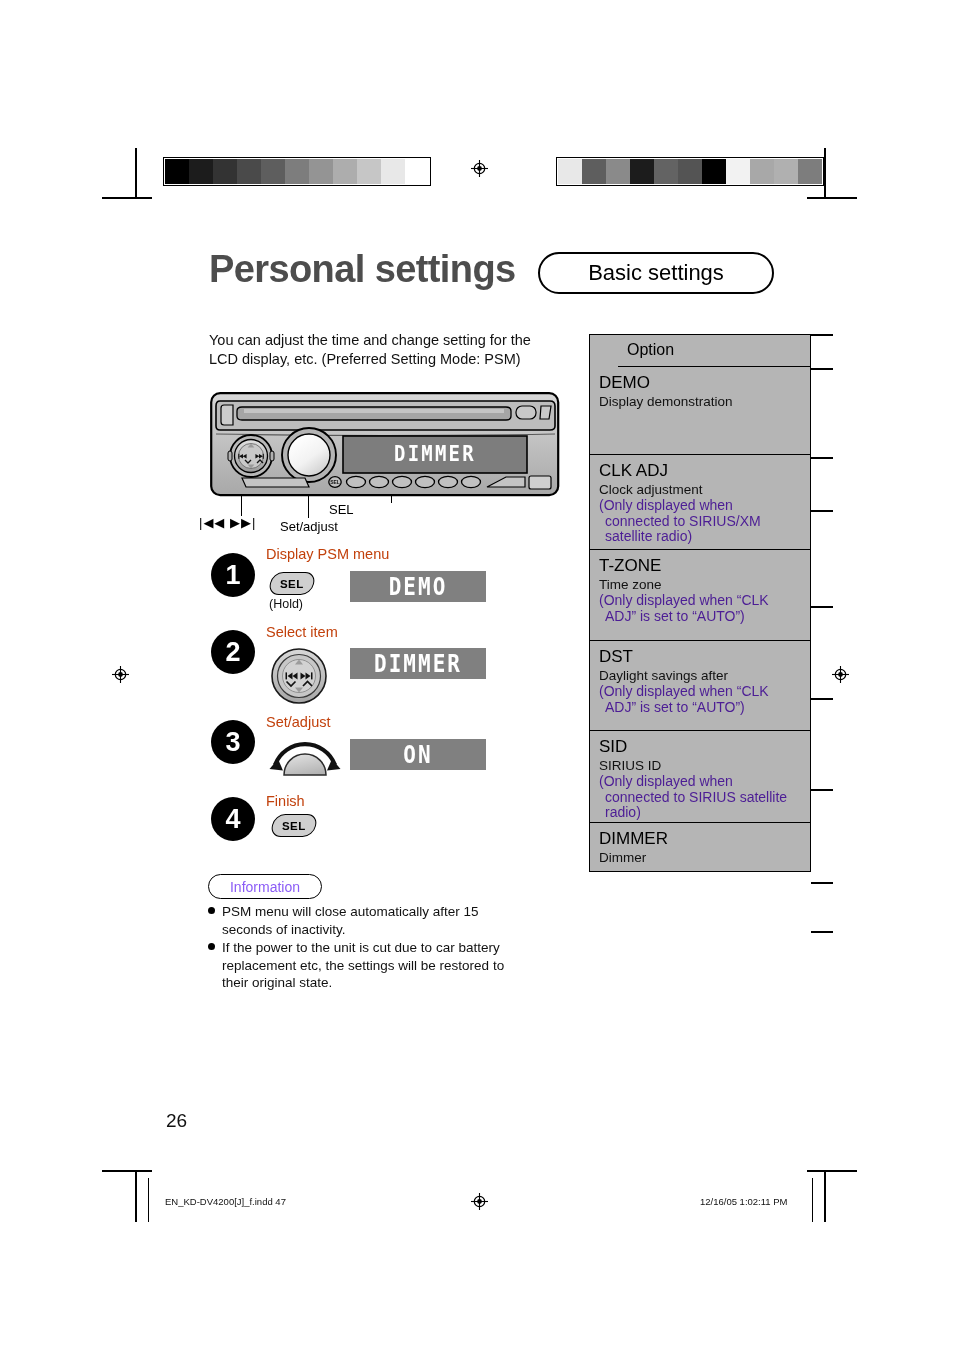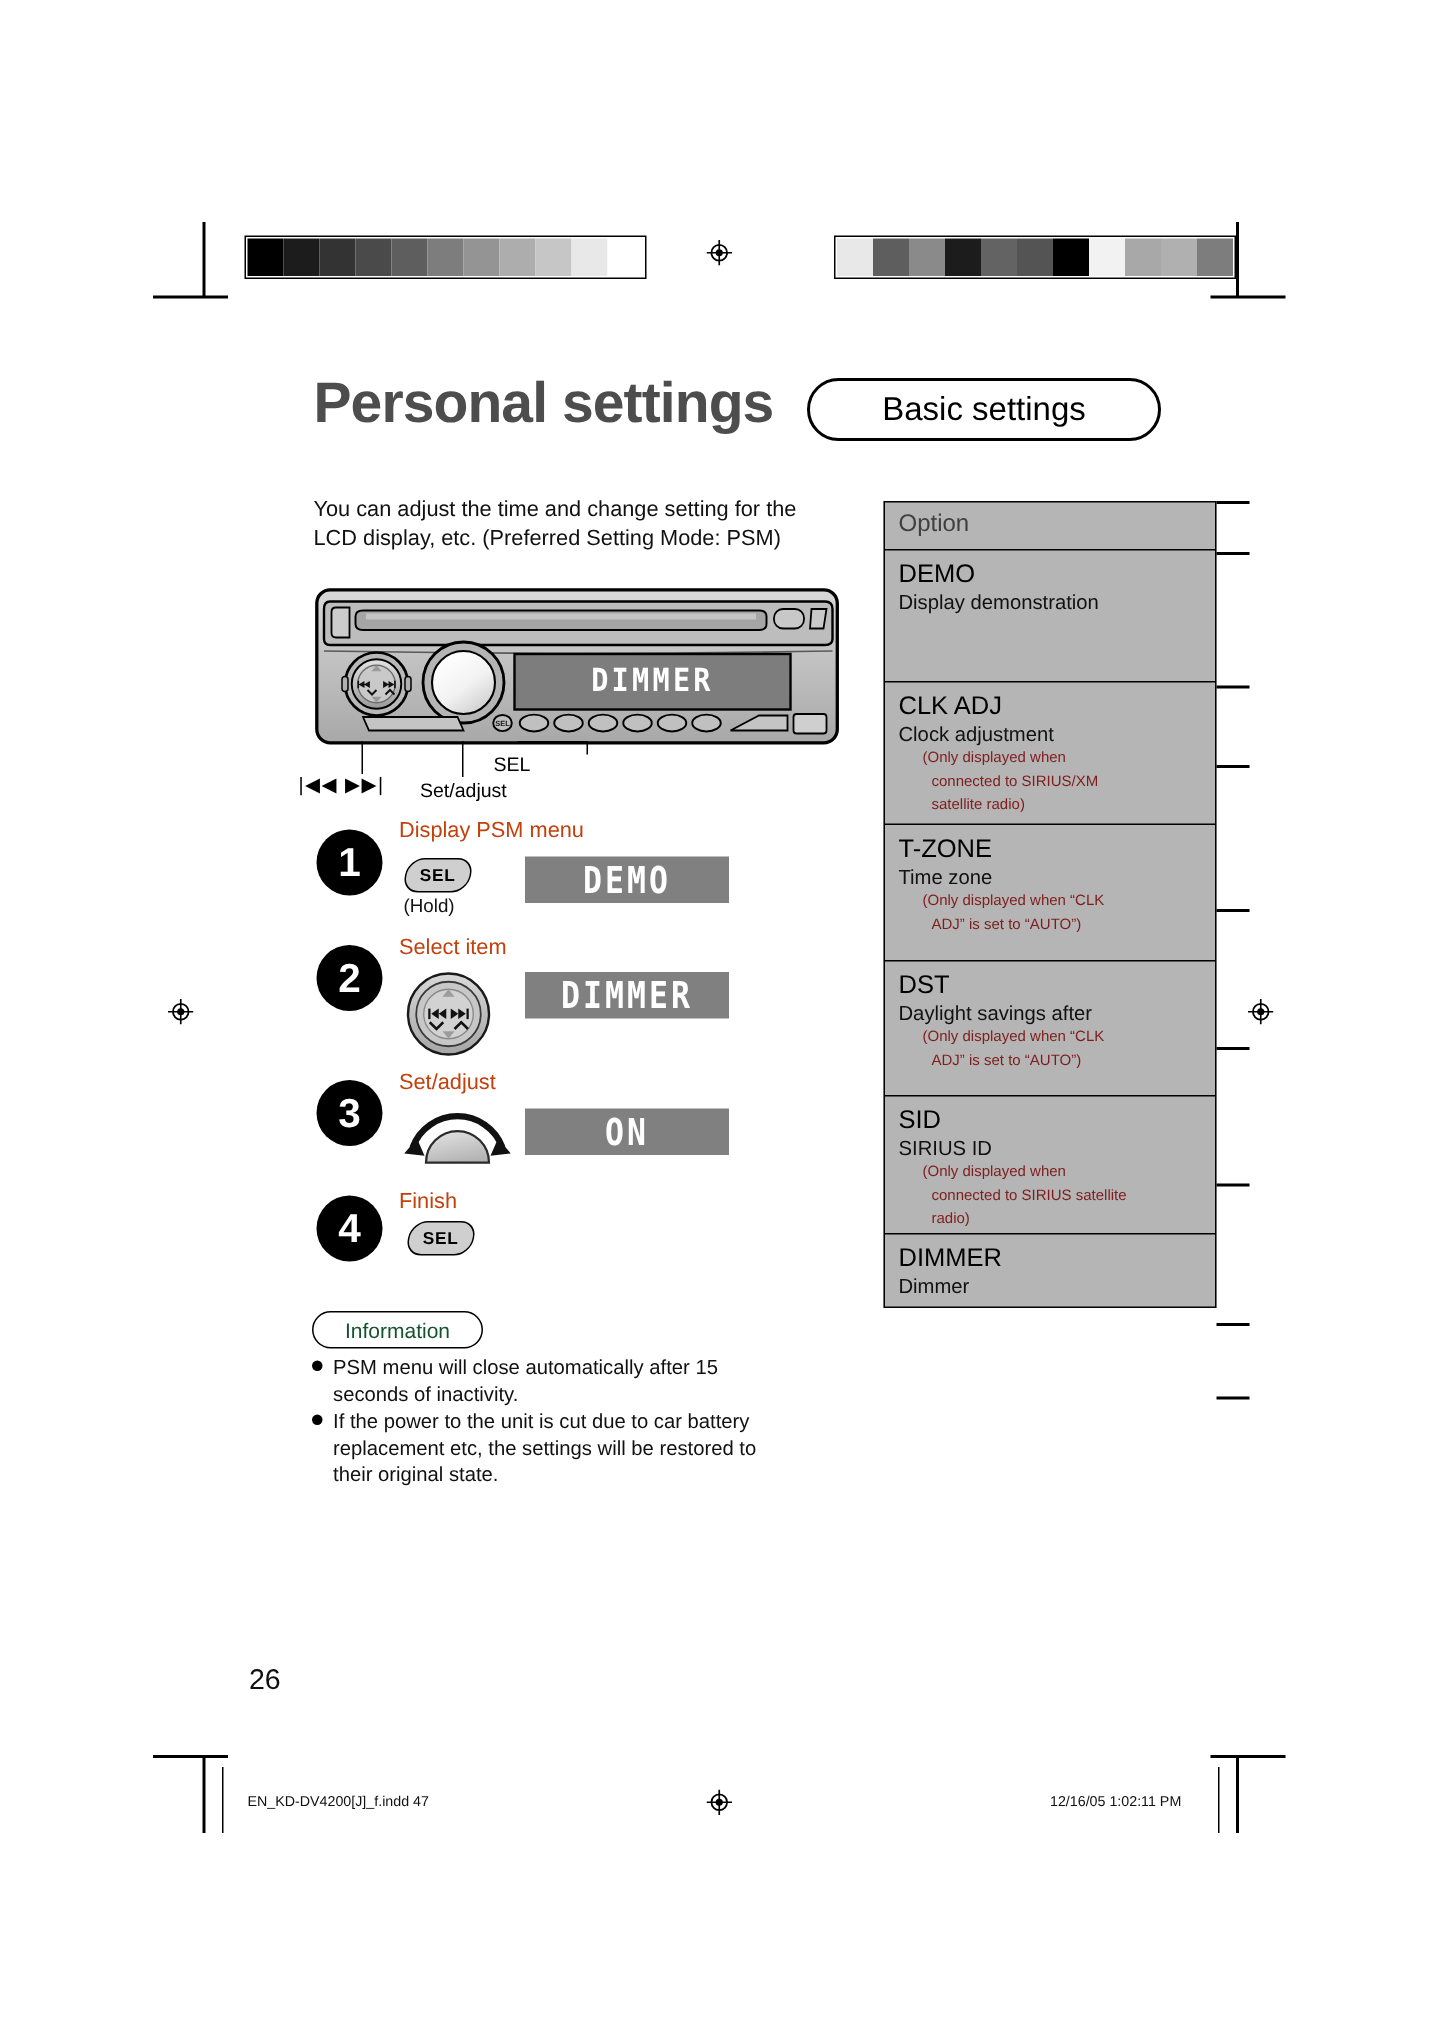--- a/index.html
+++ b/index.html
@@ -136,21 +136,21 @@
 
   
   .info-pill {
     position: absolute;
     left: 208px; top: 874px;
     width: 114px; height: 25px;
     border: 1.6px solid #000;
     border-radius: 13px;
     display: flex; align-items: center; justify-content: center;
     font-size: 14px;
-    color: #14532d;
+    color: #8b5cf6;
     text-align: right;
   }
   .info-list {
     position: absolute;
     left: 208px; top: 903px;
     width: 300px;
   }
   .info-item {
     position: relative;
     padding-left: 14px;
@@ -174,24 +174,24 @@
     width: 222px;
     border: 1.5px solid #000;
     background: #b5b5b5;
   }
   .opt-row {
     border-bottom: 1.5px solid #000;
     padding: 5px 9px 6px 9px;
     position: relative;
   }
   .opt-row:last-child { border-bottom: none; }
-  .opt-head { font-size: 16px; color: #404040; padding: 6px 9px 7px 9px; }
+  .opt-head { font-size: 16px; color: #000000; padding: 6px 9px 7px 9px; margin-left: 28px; }
   .opt-name { font-size: 17px; color: #000; line-height: 21px; }
   .opt-desc { font-size: 13.5px; color: #111; line-height: 17px; }
-  .opt-note { font-size: 10px; color: #7f1d1d; line-height: 15.5px; margin-left: 16px; }
+  .opt-note { font-size: 14px; color: #4c1d95; line-height: 15.5px; }
   .opt-note .ind { display: block; padding-left: 6px; }
 
   
   .tick {
     position: absolute;
     width: 22px; height: 1.5px;
     background: #000;
     left: 811px;
   }
 

